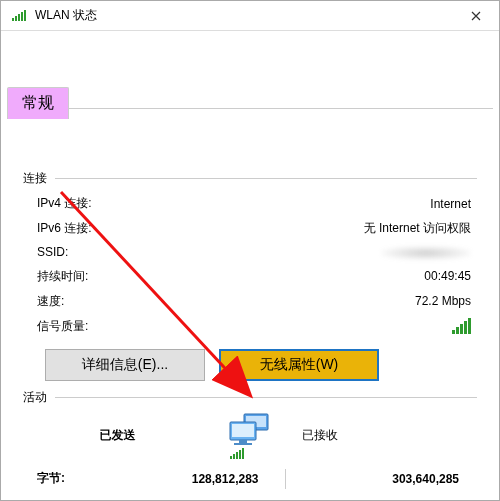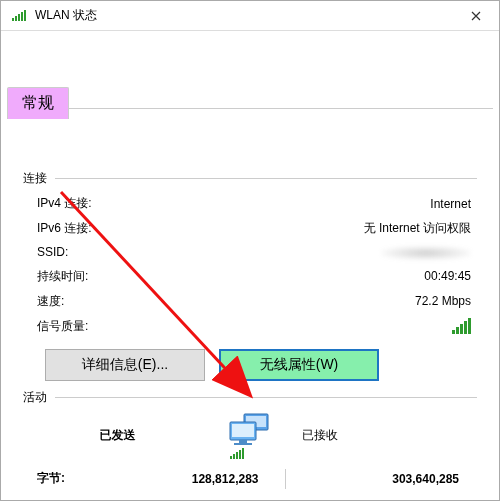--- a/index.html
+++ b/index.html
@@ -134,21 +134,21 @@
     border: 1px solid #adadad;
     background: #e1e1e1;
     padding: 6px 0;
     width: 160px;
     text-align: center;
     font-size: 14px;
     font-family: inherit;
   }
   .btn.highlight {
     border: 2px solid #1e74c4;
-    background: #86efac;
+    background: #eab308;
     padding: 5px 0;
   }
   .act-cols {
     display: grid;
     grid-template-columns: 1fr auto 1fr;
     align-items: center;
     margin: 0 14px;
   }
   .act-col-l, .act-col-r {
     text-align: center;

